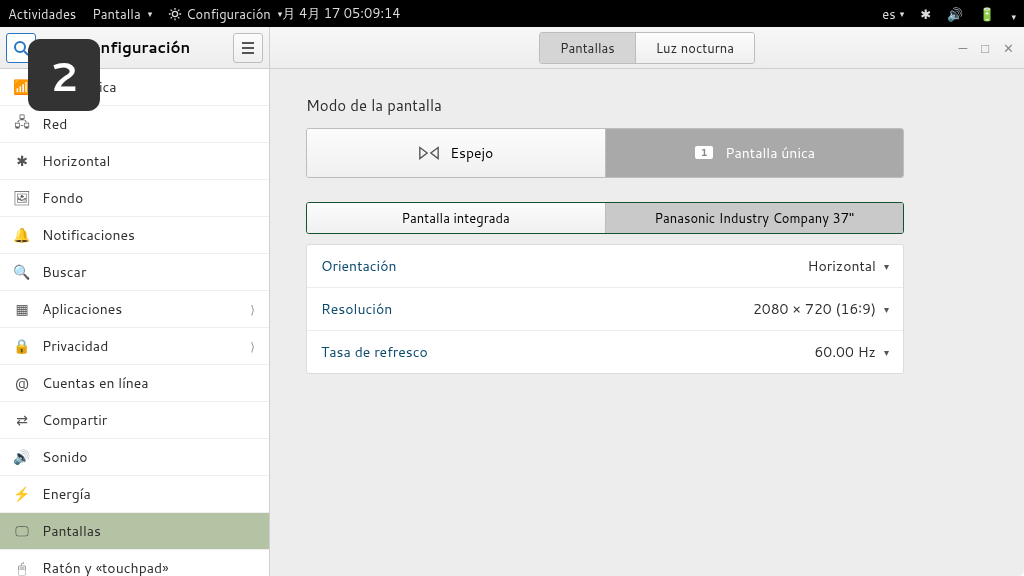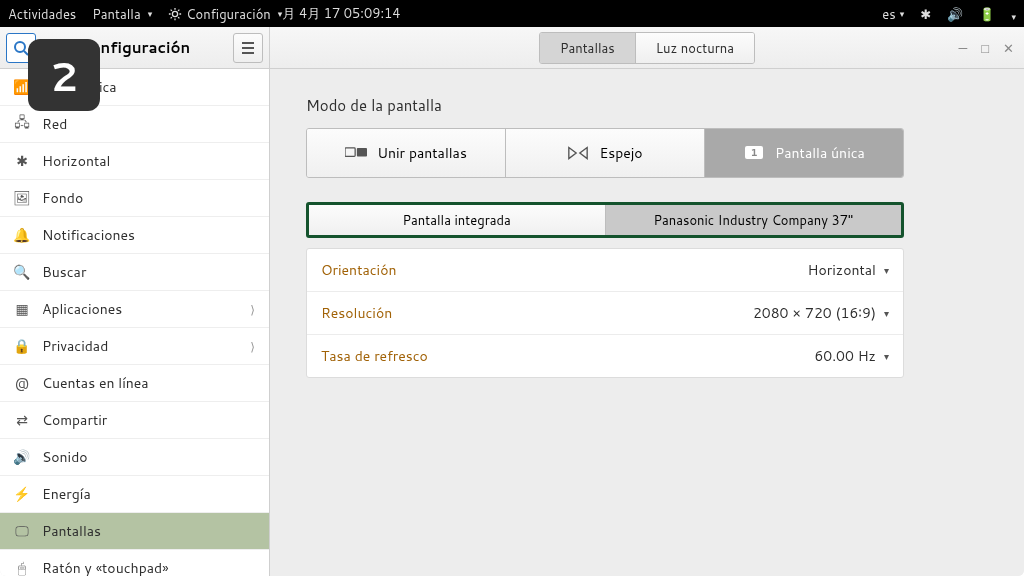--- a/index.html
+++ b/index.html
@@ -30,28 +30,28 @@
 .seg .tab:first-child{border-right:1px solid #bdbdbd}
 .win-ctl{position:absolute;right:10px;display:flex;gap:14px;color:#888}
 .win-ctl span{cursor:pointer;font-size:13px}
 .panel{padding:26px 120px 0 36px;background:#ededed;flex:1}
 .sect-title{font-weight:normal;font-size:15px;margin-bottom:12px;color:#2e2e2e}
 .mode-seg{display:flex;border:1px solid #bdbdbd;border-radius:3px;overflow:hidden;margin-bottom:24px}
 .mode-seg .m{flex:1;display:flex;align-items:center;justify-content:center;gap:10px;padding:14px 0;font-size:14px;cursor:pointer;background:linear-gradient(#fcfcfc,#f0f0f0);border-right:1px solid #bdbdbd}
 .mode-seg .m:last-child{border-right:none}
 .mode-seg .m.active{background:#a9a9a9;color:#fff}
 .mode-seg .m .mic{width:22px;height:16px;display:flex;align-items:center;justify-content:center}
-.disp-seg{display:flex;border:3px solid #14532d;border-radius:3px;overflow:hidden;margin-bottom:10px}
+.disp-seg{display:flex;border:1px solid #14532d;border-radius:3px;overflow:hidden;margin-bottom:10px}
 .disp-seg .d{flex:1;text-align:center;padding:6px 0;font-size:13px;background:linear-gradient(#fcfcfc,#f0f0f0);cursor:pointer}
 .disp-seg .d:first-child{border-right:1px solid #bdbdbd}
 .disp-seg .d.active{background:#c9c9c9}
 .rows{border:1px solid #dcdcdc;border-radius:3px;background:#fff}
 .row{display:flex;align-items:center;padding:11px 14px;border-bottom:1px solid #ececec;font-size:14px}
 .row:last-child{border-bottom:none}
-.row .lab{color:#a16207}
+.row .lab{color:#0c4a6e}
 .row .val{margin-left:auto;display:flex;align-items:center;gap:8px;color:#2e2e2e}
 .row .val.dd::after{content:"▾";font-size:10px;color:#555}
 .switch{width:68px;height:24px;border:1px solid #bdbdbd;border-radius:3px;display:flex;overflow:hidden}
 .switch .on{width:34px;background:#b4c3a3;display:flex;align-items:center;justify-content:center;font-size:8px;color:#666}
 .switch .off{width:34px;background:#fff;display:flex;align-items:center;justify-content:center}
 .switch .off::after{content:"○";font-size:10px;color:#555}
 .badge{position:absolute;top:39px;left:28px;width:72px;height:72px;background:#333;border-radius:12px;color:#fff;display:flex;align-items:center;justify-content:center;font-size:40px;font-weight:bold}
 .tri{font-size:9px;color:#ddd}
 .bt-icon{font-size:13px;color:#ddd}
 svg{display:block}
@@ -175,29 +175,20 @@
         <span>□</span>
         <span>✕</span>
       </div>
     </div>
 
     <div class="panel">
       <div class="sect-title">Modo de la pantalla</div>
       <div class="mode-seg">
         <div class="m">
           <span class="mic">
-              <svg width="26" height="16" viewBox="0 0 26 16">
-                <rect x="0" y="2" width="12" height="10" rx="1" fill="none" stroke="#555" stroke-width="1.5"></rect>
-                <rect x="14" y="2" width="12" height="10" rx="1" fill="#555"></rect>
-              </svg>
-            </span>
-          <span>Unir pantallas</span>
-        </div>
-        <div class="m">
-          <span class="mic">
               <svg width="24" height="16" viewBox="0 0 24 16">
                 <path d="M2 2 L10 8 L2 14 Z" fill="none" stroke="#555" stroke-width="1.5"></path>
                 <path d="M22 2 L14 8 L22 14 Z" fill="none" stroke="#555" stroke-width="1.5"></path>
               </svg>
             </span>
           <span>Espejo</span>
         </div>
         <div class="m active">
           <span class="mic">
               <svg width="20" height="16" viewBox="0 0 20 16">

